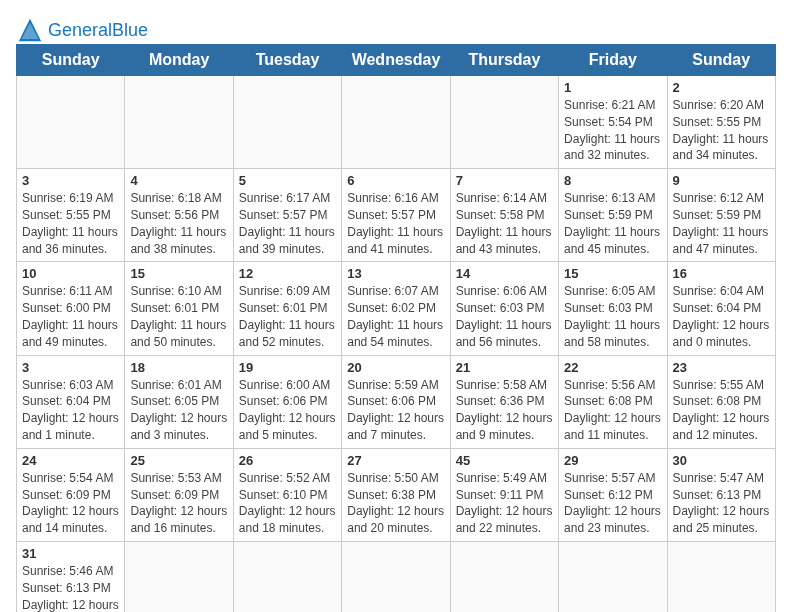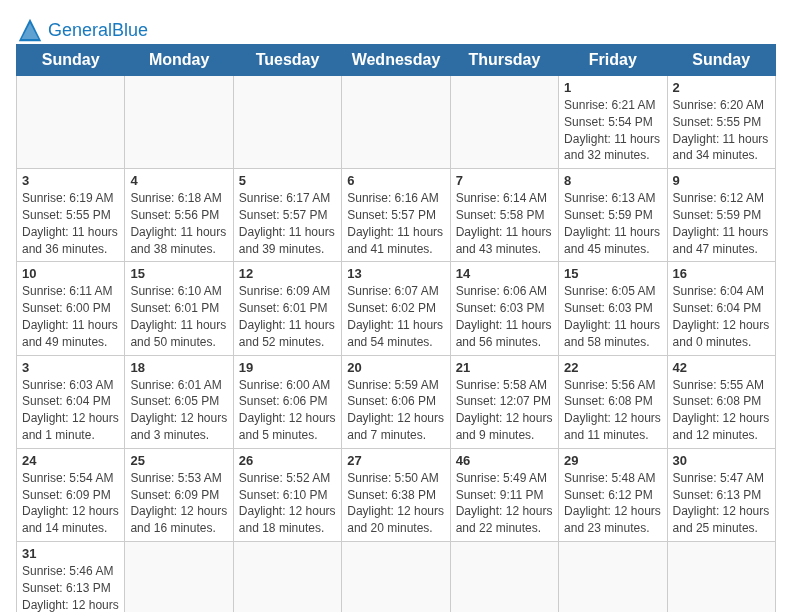--- a/index.html
+++ b/index.html
@@ -246,31 +246,31 @@
         </td>
         <td>
           <span class="day-number">20</span>
           <div class="day-info">Sunrise: 5:59 AM
 Sunset: 6:06 PM
 Daylight: 12 hours and 7 minutes.</div>
         </td>
         <td>
           <span class="day-number">21</span>
           <div class="day-info">Sunrise: 5:58 AM
-Sunset: 12:07 PM
+Sunset: 6:36 PM
 Daylight: 12 hours and 9 minutes.</div>
         </td>
         <td>
           <span class="day-number">22</span>
           <div class="day-info">Sunrise: 5:56 AM
 Sunset: 6:08 PM
 Daylight: 12 hours and 11 minutes.</div>
         </td>
         <td>
-          <span class="day-number">42</span>
+          <span class="day-number">23</span>
           <div class="day-info">Sunrise: 5:55 AM
 Sunset: 6:08 PM
 Daylight: 12 hours and 12 minutes.</div>
         </td>
       </tr>
       <tr>
         <td>
           <span class="day-number">24</span>
           <div class="day-info">Sunrise: 5:54 AM
 Sunset: 6:09 PM
@@ -288,28 +288,28 @@
 Sunset: 6:10 PM
 Daylight: 12 hours and 18 minutes.</div>
         </td>
         <td>
           <span class="day-number">27</span>
           <div class="day-info">Sunrise: 5:50 AM
 Sunset: 6:38 PM
 Daylight: 12 hours and 20 minutes.</div>
         </td>
         <td>
-          <span class="day-number">46</span>
+          <span class="day-number">45</span>
           <div class="day-info">Sunrise: 5:49 AM
 Sunset: 9:11 PM
 Daylight: 12 hours and 22 minutes.</div>
         </td>
         <td>
           <span class="day-number">29</span>
-          <div class="day-info">Sunrise: 5:48 AM
+          <div class="day-info">Sunrise: 5:57 AM
 Sunset: 6:12 PM
 Daylight: 12 hours and 23 minutes.</div>
         </td>
         <td>
           <span class="day-number">30</span>
           <div class="day-info">Sunrise: 5:47 AM
 Sunset: 6:13 PM
 Daylight: 12 hours and 25 minutes.</div>
         </td>
       </tr>

